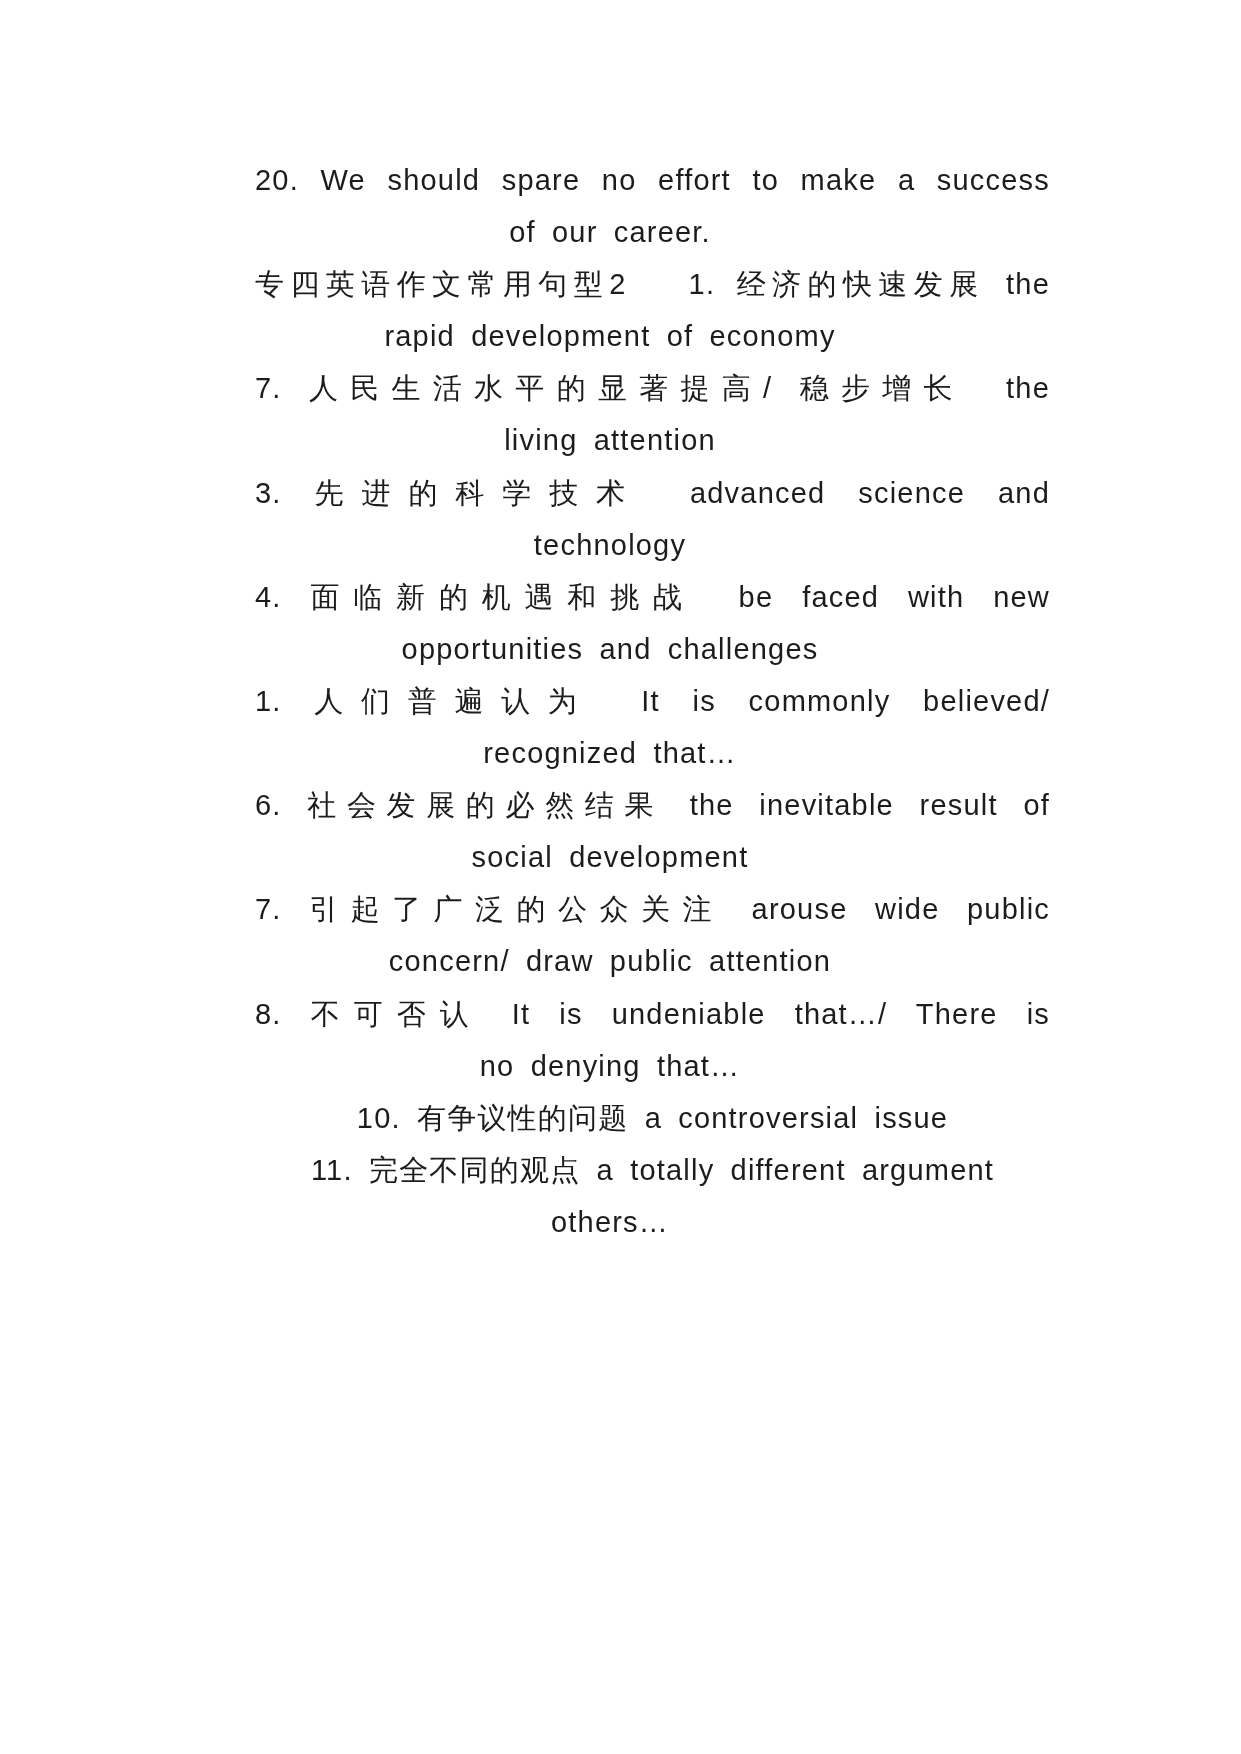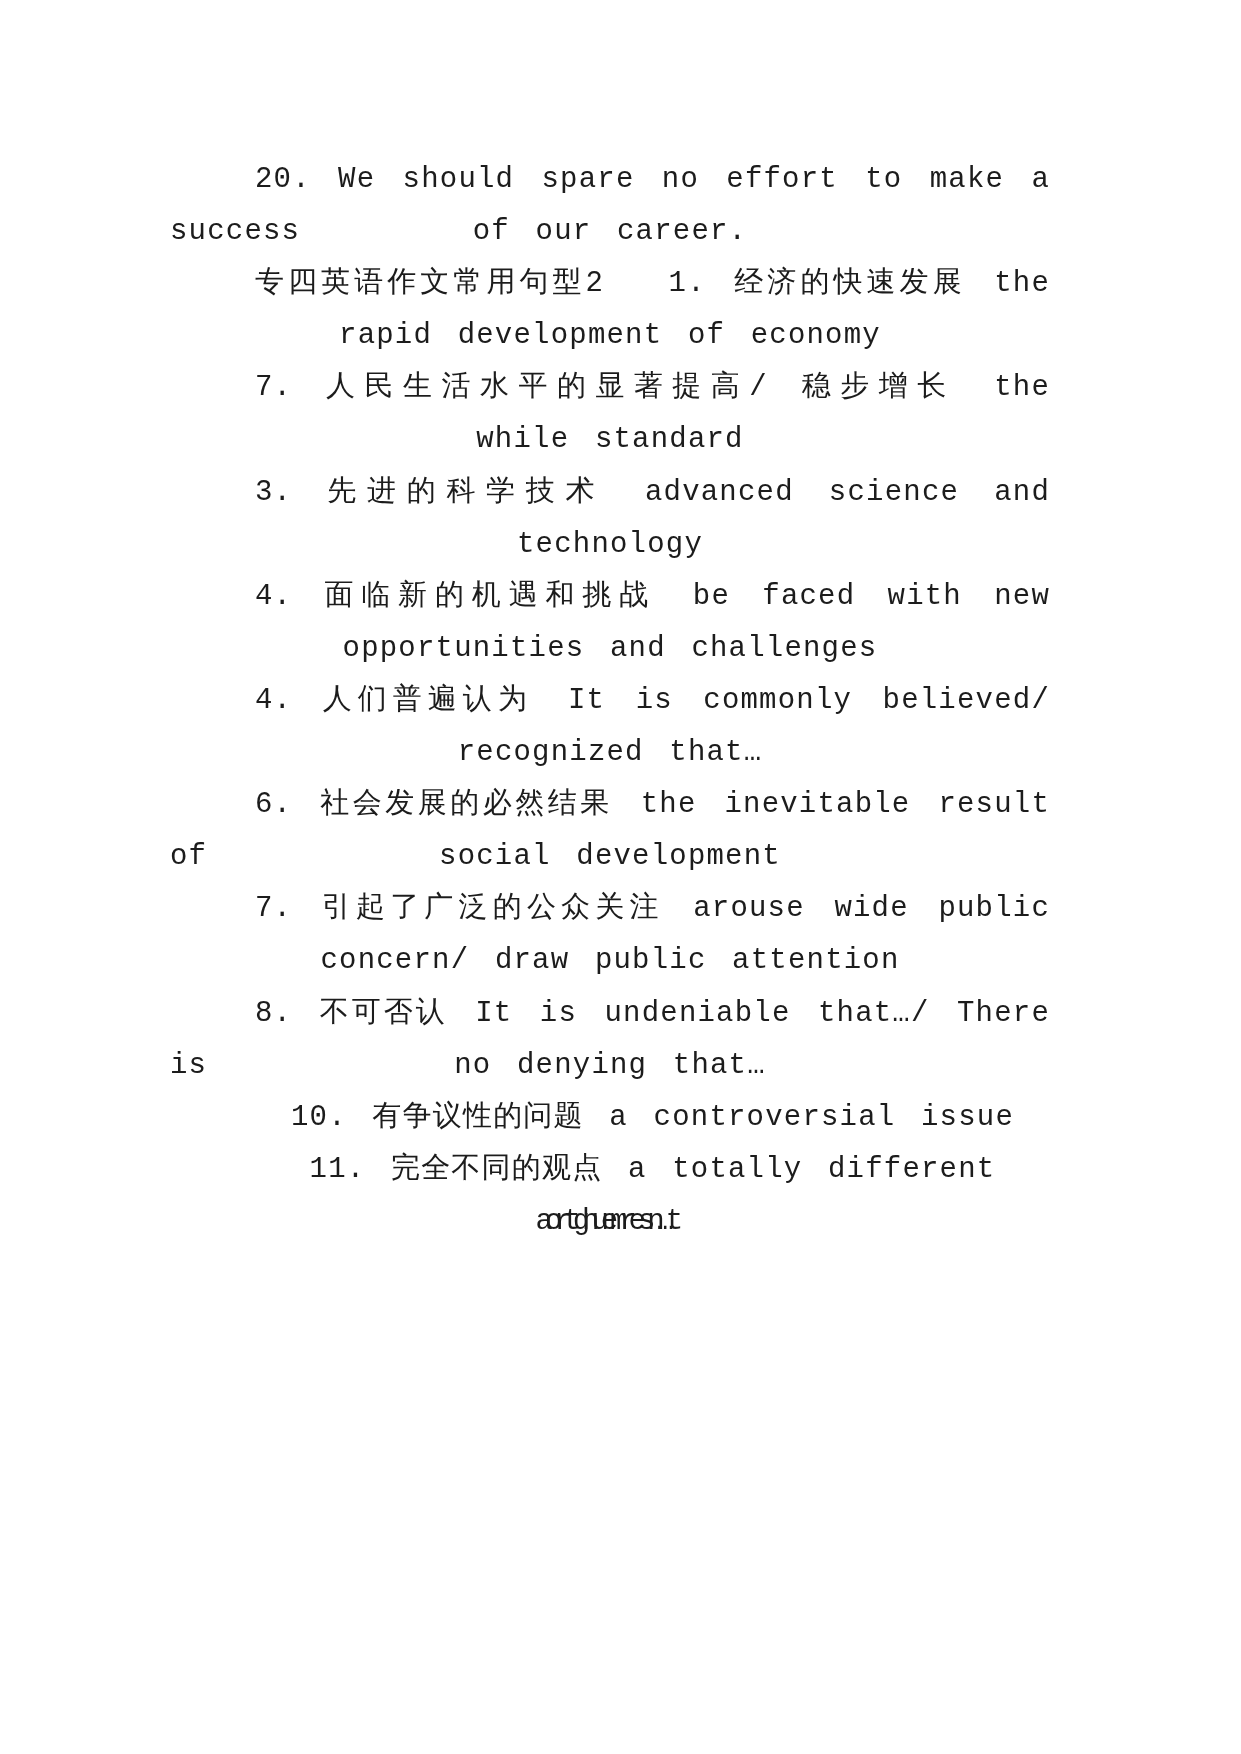--- a/index.html
+++ b/index.html
@@ -18,21 +18,21 @@
     left: 0; top: 0;
     width: 1241px;
     height: 1754px;
     background: #ffffff;
   }
   .content {
     position: absolute;
     left: 170px;
     top: 154px;
     width: 880px;
-    font-family: Liberation Mono, monospace;
+    font-family: Liberation Sans, sans-serif;
     font-size: 29px;
     color: #1c1c1c;
     letter-spacing: 1.2px;
     word-spacing: 7px;
   }
   .line {
     height: 52.1px;
     line-height: 52.1px;
     white-space: normal;
     text-align: center;
@@ -50,26 +50,26 @@
 </head>
 <body>
 
 <div class="page">
   <div class="content">
     <div class="line j ind">20. We should spare no effort to make a success</div>
     <div class="line">of our career.</div>
     <div class="line j ind">专四英语作文常用句型2　 1. 经济的快速发展 the</div>
     <div class="line">rapid development of economy</div>
     <div class="line j ind">7. 人民生活水平的显著提高/ 稳步增长　the</div>
-    <div class="line">while standard</div>
+    <div class="line">living attention</div>
     <div class="line j ind">3. 先进的科学技术　advanced science and</div>
     <div class="line">technology</div>
     <div class="line j ind">4. 面临新的机遇和挑战　be faced with new</div>
     <div class="line">opportunities and challenges</div>
-    <div class="line j ind">4. 人们普遍认为　It is commonly believed/</div>
+    <div class="line j ind">1. 人们普遍认为　It is commonly believed/</div>
     <div class="line">recognized that…</div>
     <div class="line j ind">6. 社会发展的必然结果 the inevitable result of</div>
     <div class="line">social development</div>
     <div class="line j ind">7. 引起了广泛的公众关注 arouse wide public</div>
     <div class="line">concern/ draw public attention</div>
     <div class="line j ind">8. 不可否认 It is undeniable that…/ There is</div>
     <div class="line">no denying that…</div>
     <div class="line ind">10. 有争议性的问题 a controversial issue</div>
     <div class="line ind">11. 完全不同的观点 a totally different argument</div>
     <div class="line">others…</div>

